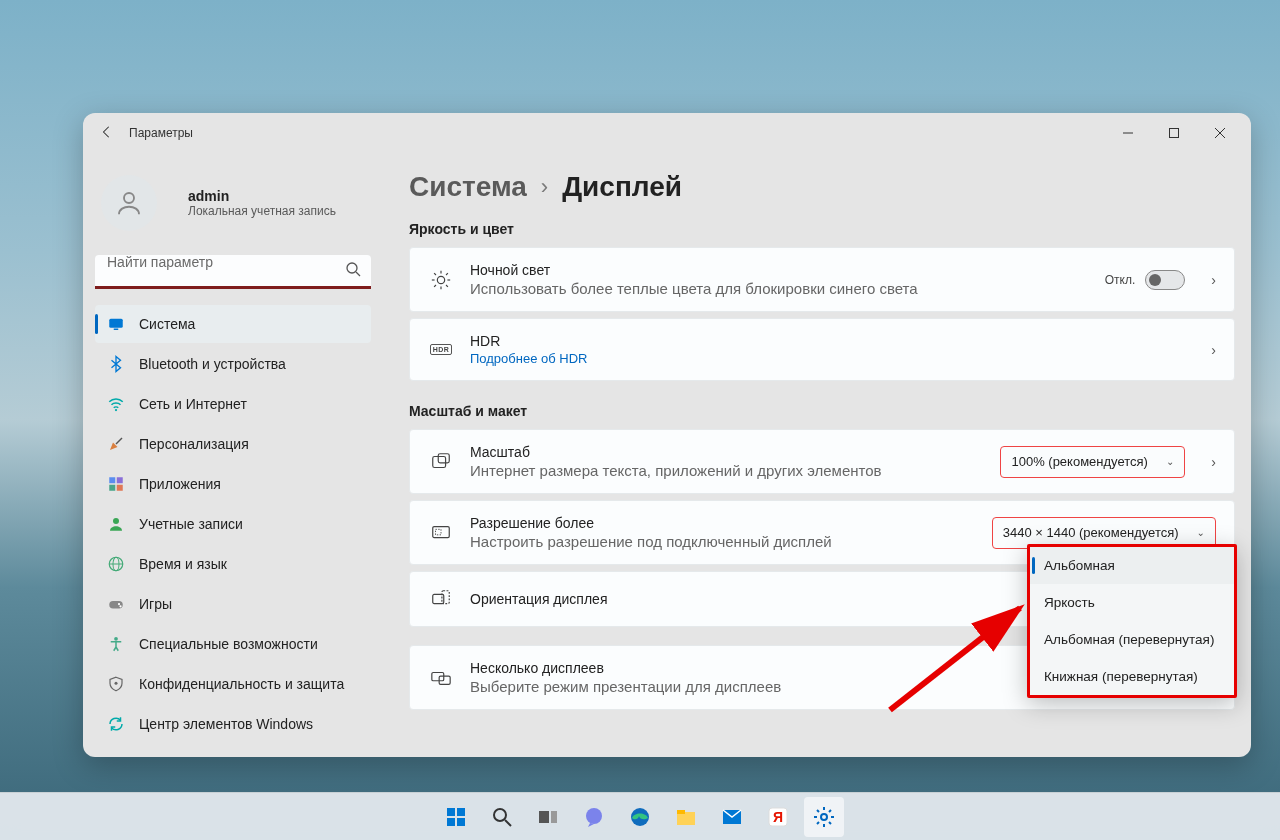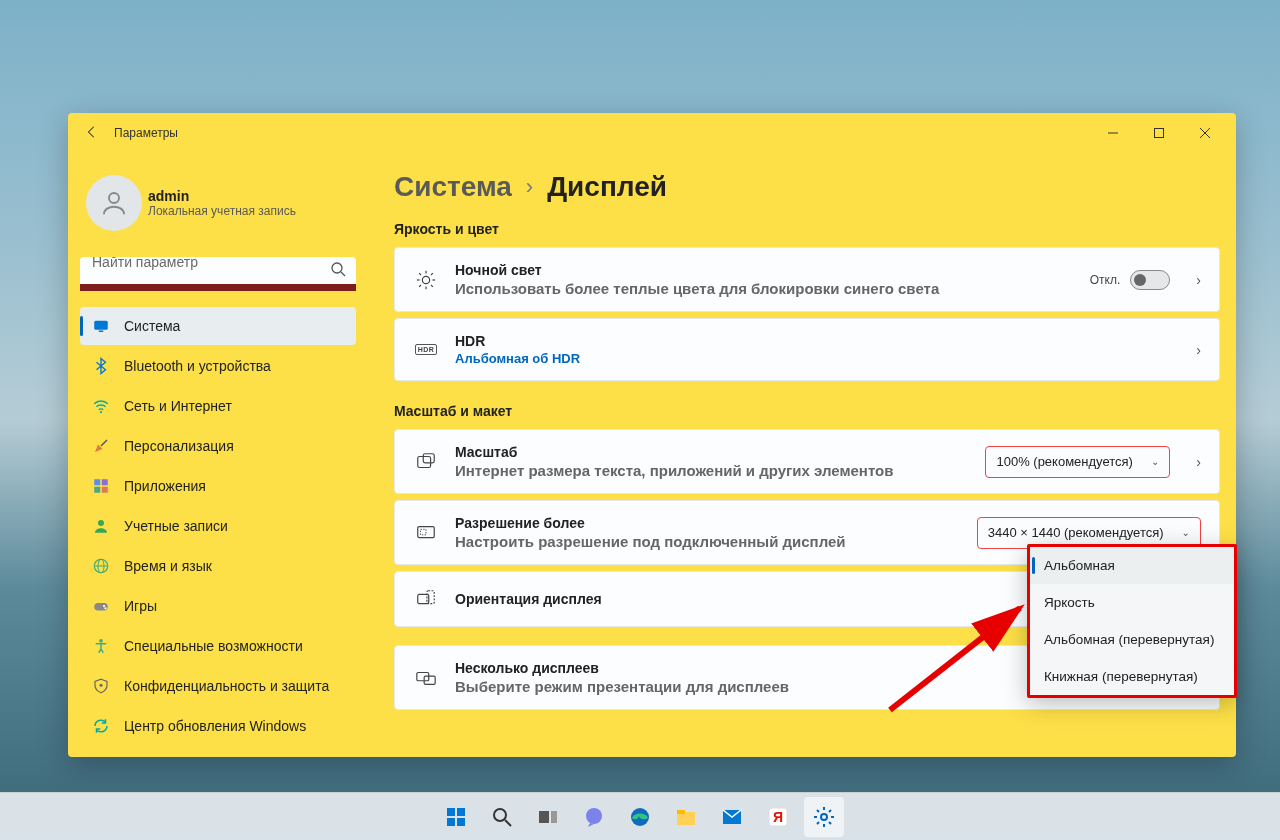--- a/index.html
+++ b/index.html
@@ -3,48 +3,48 @@
 <meta charset="utf-8">
 <style>
   * { box-sizing: border-box; margin: 0; padding: 0; font-family: "Segoe UI", Arial, sans-serif; }
   html, body { width: 1280px; height: 840px; overflow: hidden; }
   body {
     background: linear-gradient(180deg, #7db1c8 0%, #9bc0d0 30%, #b5ccd5 50%, #5d8a9b 70%, #3a6678 100%);
     position: relative;
   }
   .window {
     position: absolute;
-    left: 68px; top: 113px;
+    left: 83px; top: 113px;
     width: 1168px; height: 644px;
-    background: #fde047;
-    border-radius: 4px;
+    background: #e5e5e5;
+    border-radius: 12px;
     box-shadow: 0 8px 30px rgba(0,0,0,0.25);
     display: flex; flex-direction: column;
     overflow: hidden;
   }
   .titlebar {
     height: 40px;
     display: flex; align-items: center;
     padding: 0 8px;
   }
   .titlebar .back { width: 32px; text-align: center; color: #444; font-size: 14px; cursor: pointer; }
   .titlebar .title { font-size: 12px; color: #333; margin-left: 6px; }
   .titlebar .spacer { flex: 1; }
   .winbtn { width: 46px; height: 30px; display: flex; align-items:center; justify-content:center; cursor:pointer; color:#333; }
   .winbtn svg { width: 12px; height: 12px; }
   .body { flex: 1; display: flex; overflow: hidden; }
   .sidebar { width: 300px; padding: 8px 12px 0 12px; display:flex; flex-direction: column; }
-  .user { display:flex; align-items:center; gap: 6px; padding: 14px 6px 18px 6px; }
+  .user { display:flex; align-items:center; gap: 31px; padding: 14px 6px 18px 6px; }
   .avatar { width: 56px; height: 56px; border-radius: 50%; background: #e2e6e8; display:flex; align-items:center; justify-content:center; color:#7a7a7a; }
   .avatar svg { width: 30px; height: 30px; }
   .user .name { font-size: 14px; font-weight: 600; color: #222; }
   .user .sub { font-size: 12px; color: #5a5a5a; }
   .search { position: relative; margin: 4px 0 12px 0; }
   .search input {
-    width: 100%; height: 34px; border: none; border-bottom: 7px solid #7f1d1d;
+    width: 100%; height: 34px; border: none; border-bottom: 3px solid #7f1d1d;
     background: #fcfdfe; border-radius: 4px 4px 0 0; padding: 0 34px 16px 12px; font-size: 14px; color:#333;
   }
   .search input::placeholder { color: #6a6a6a; }
   .search .icn { position:absolute; right: 10px; top: 8px; color:#555; }
   .nav { display:flex; flex-direction:column; gap: 2px; margin-top: 4px; }
   .nav-item { display:flex; align-items:center; gap: 14px; height: 38px; padding: 0 12px; border-radius: 4px; cursor:pointer; font-size: 14px; color:#222; position:relative; }
   .nav-item.active { background: #e8edef; }
   .nav-item.active::before { content:""; position:absolute; left:0; top:9px; bottom:9px; width:3px; background:#0067c0; border-radius: 2px; }
   .nav-item .ic { width: 18px; height: 18px; display:flex; align-items:center; justify-content:center; }
   .content { flex:1; padding: 10px 16px 0 26px; overflow-y:auto; position: relative; }
@@ -53,21 +53,21 @@
   .crumbs { display:flex; align-items:center; gap: 14px; font-size: 28px; color:#222; margin: 8px 0 18px 0; }
   .crumbs .parent { color:#5a5a5a; font-weight: 600; cursor:pointer; }
   .crumbs .sep { color:#7a7a7a; font-size: 22px; }
   .crumbs .current { font-weight: 600; }
   .section { font-size: 14px; font-weight: 600; color:#222; margin: 6px 0 10px 0; }
   .card {
     background: #fbfdfe; border: 1px solid #e5e9eb; border-radius: 4px;
     display:flex; align-items:center; padding: 14px 18px; margin-bottom: 6px; gap: 16px;
   }
   .card .cic { width: 26px; height: 26px; display:flex; align-items:center; justify-content:center; color:#444; flex-shrink:0; }
-  .card .txt { flex:1;font-weight:bold; }
+  .card .txt { flex:1; }
   .card .t { font-size: 14px; color:#222; }
   .card .d { font-size: 15px; color:#666; margin-top:2px; }
   .card .link { color:#0067c0; font-size: 13px; margin-top:2px; }
   .toggle { display:flex; align-items:center; gap:10px; font-size:12px; color:#444; }
   .switch { width: 40px; height: 20px; border-radius: 10px; border:1px solid #888; background:#e5e7e9; position:relative; }
   .switch::after { content:""; position:absolute; left:3px; top:3px; width:12px; height:12px; border-radius:50%; background:#666; }
   .chev { color:#555; font-size: 14px; padding-left: 10px; }
   .dropdown { border:1px solid #ef4444; background:#fafcfd; border-radius:4px; height:32px; padding: 0 10px; display:flex; align-items:center; gap:18px; font-size:13px; color:#222; cursor:pointer; }
   .dropdown .dchev { font-size:10px; color:#555; }
   .popup {
@@ -237,21 +237,21 @@
             </span>
             <span>Конфиденциальность и защита</span>
           </div>
           <div class="nav-item">
             <span class="ic">
               <svg viewBox="0 0 24 24" width="18" height="18">
                 <path d="M4 12a8 8 0 0 1 14-5M20 12a8 8 0 0 1-14 5" stroke="#0aa" stroke-width="2" fill="none"></path>
                 <path d="M18 3v5h-5M6 21v-5h5" stroke="#0aa" stroke-width="2" fill="none"></path>
               </svg>
             </span>
-            <span>Центр обновления Windows</span>
+            <span>Центр элементов Windows</span>
           </div>
         </div>
     </div>
 
     <div class="content">
       <div class="crumbs">
         <span class="parent">Система</span>
         <span class="sep">›</span>
         <span class="current">Дисплей</span>
       </div>
@@ -284,21 +284,21 @@
         </div>
         <div class="chev">›</div>
       </div>
 
       <div class="card">
         <div class="cic">
             <span class="hdr-box">HDR</span>
           </div>
         <div class="txt">
           <div class="t">HDR</div>
-          <div class="link">Альбомная об HDR</div>
+          <div class="link">Подробнее об HDR</div>
         </div>
         <div class="chev">›</div>
       </div>
 
       <div class="section" style="margin-top:22px">Масштаб и макет</div>
 
       <div class="card">
         <div class="cic">
           <svg viewBox="0 0 24 24" width="22" height="22">
               <rect x="3" y="6" width="14" height="12" rx="2" stroke="#444" fill="none" stroke-width="1.3"></rect>

